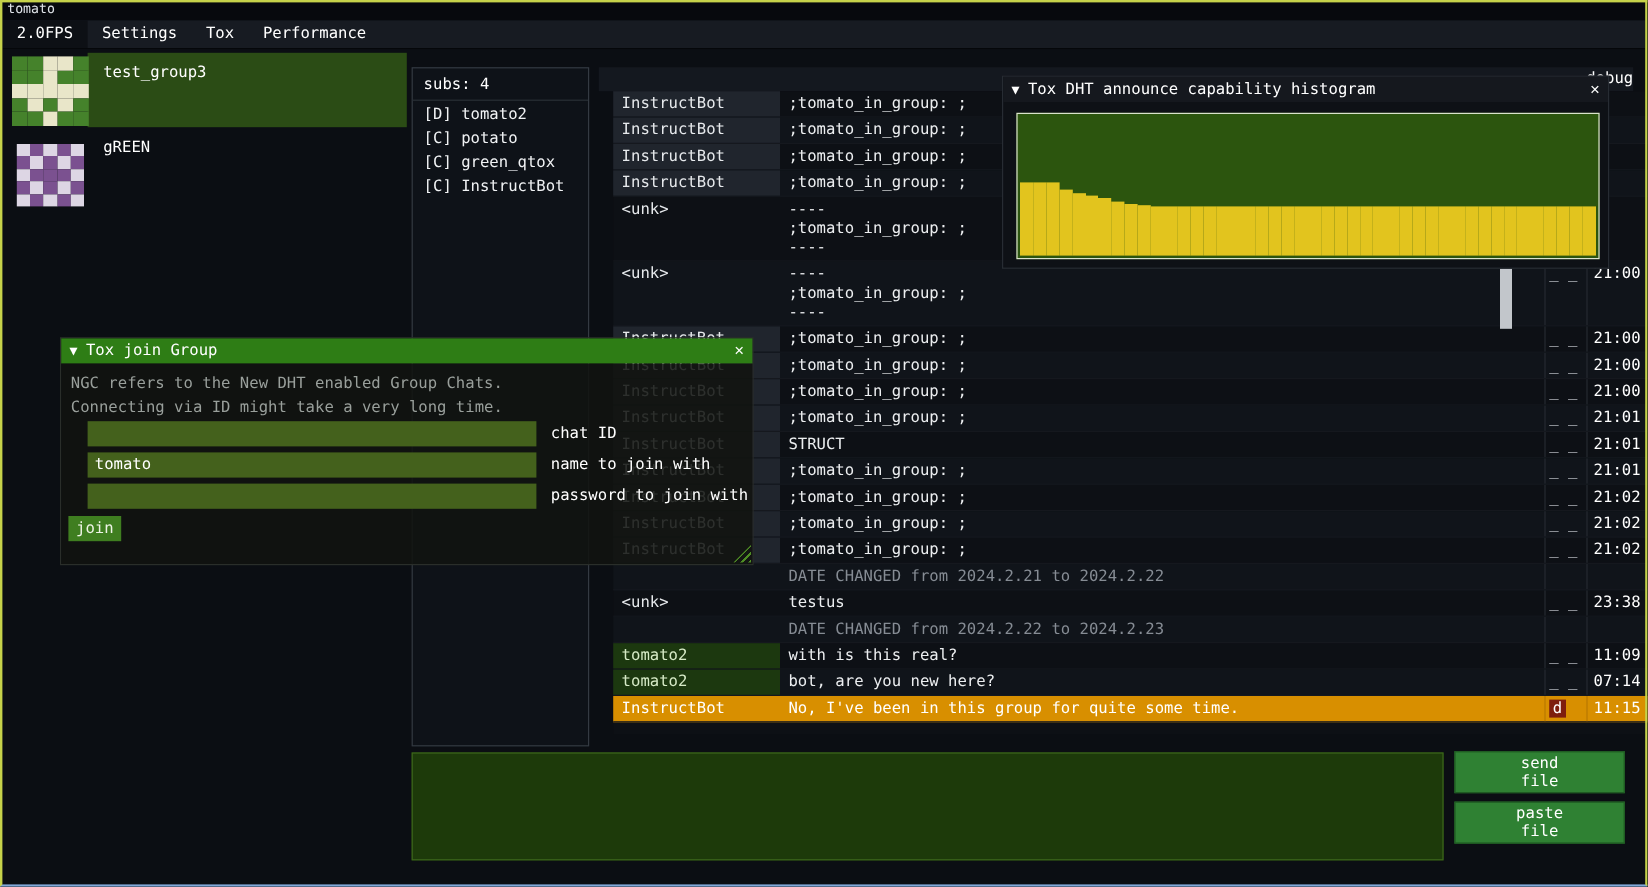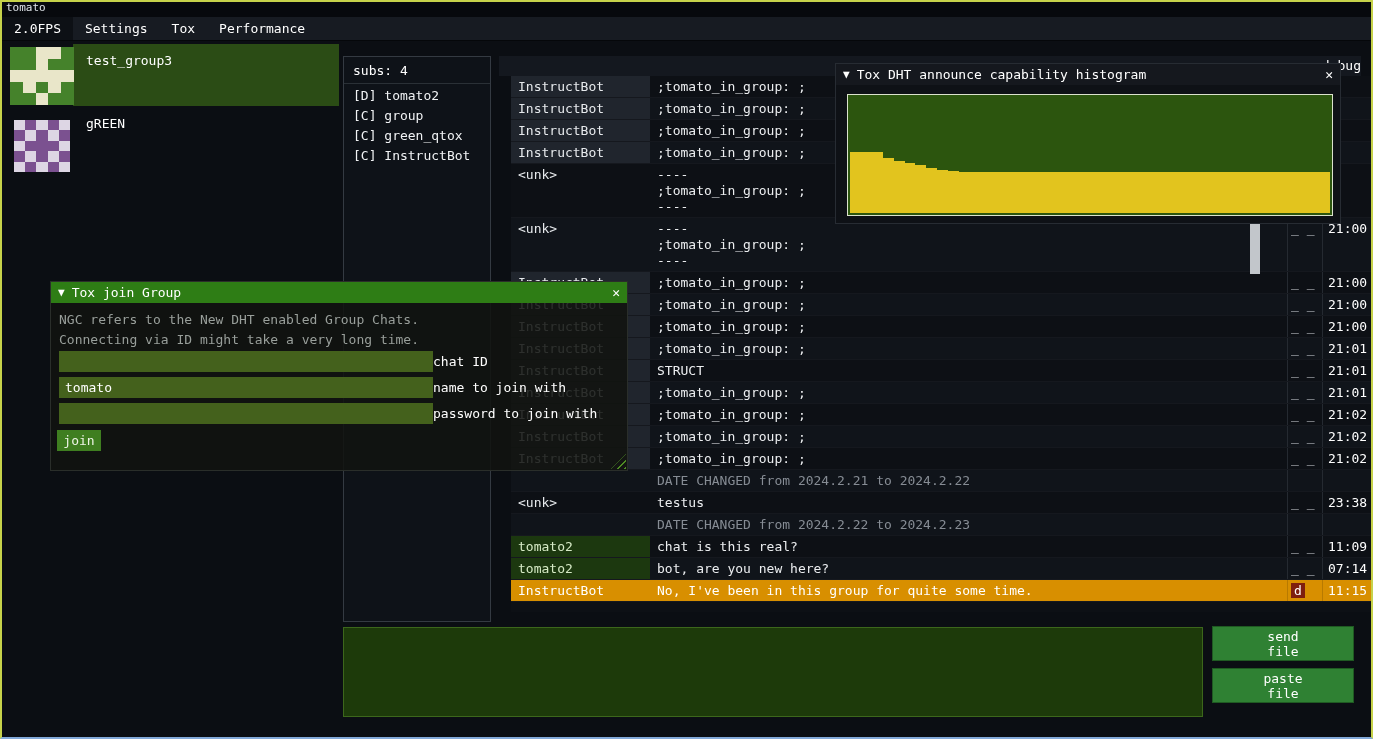--- a/index.html
+++ b/index.html
@@ -60,21 +60,21 @@
 
   .dialog { position:absolute; left:50px; top:281px; width:578px; height:190px; z-index:10; border:1px solid #2a2e2a; }
   .win-title { height:21px; color:#fff; display:flex; align-items:center; gap:7px; padding:0 7px; }
   .dialog .win-title { background:#2e7d15; }
   .win-title .close { margin-left:auto; font-size:13px; cursor:pointer; }
   .collapse { font-size:11px; }
   .dialog-body { position:absolute; left:0; top:21px; right:0; bottom:0; background:rgba(17,19,16,0.87); }
   .dialog-info { position:absolute; left:8px; color:#999f9b; }
   #info-line-0 { top:9px; }
   #info-line-1 { top:29px; }
-  .field-row { position:absolute; left:8px; height:21px; display:flex; gap:0; }
+  .field-row { position:absolute; left:22px; height:21px; display:flex; gap:12px; }
   .field-input { width:374px; height:21px; background:#44611c; border:none; outline:none; color:#fff; font:13px "DejaVu Sans Mono", monospace; padding:0 6px; }
   .field-label { line-height:21px; color:#fff; }
   .join-btn { position:absolute; left:6px; top:127px; width:44px; height:21px; background:#3f7e20; color:#eef4e6; border:none; font:13px "DejaVu Sans Mono", monospace; cursor:pointer; }
   .grip { position:absolute; right:1px; bottom:1px; width:15px; height:15px;
     background:repeating-linear-gradient(-45deg,#4e8c24 0 2px,transparent 2px 5px);
     clip-path:polygon(100% 0,100% 100%,0 100%); }
 
   .hist-win { position:absolute; left:835px; top:63px; width:506px; height:161px; z-index:11; background:#0e1116; border:1px solid #272c33; }
   .hist-win .win-title { background:#15181e; }
   .hist-plot { position:absolute; left:11px; top:30px; width:486px; height:122px; background:#2c550e; border:1px solid #dbe2cd; }
@@ -158,21 +158,21 @@
         <div style="background: rgb(221, 214, 228);"></div>
       </div>
       <div class="group-name">gREEN</div>
     </div>
   </div>
 
 <div class="members">
   <div class="members-header">subs: 4</div>
   <div id="member-list">
       <div class="member-item">[D] tomato2</div>
-      <div class="member-item">[C] group</div>
+      <div class="member-item">[C] potato</div>
       <div class="member-item">[C] green_qtox</div>
       <div class="member-item">[C] InstructBot</div>
     </div>
 </div>
 
 <div class="chat-header">debug</div>
 
 <div class="chat-rows" id="chat-rows">
     <div class="chat-row kind-bot">
       <div class="cell name">InstructBot</div>
@@ -281,21 +281,21 @@
       <div class="cell time">23:38</div>
     </div>
     <div class="chat-row kind-date">
       <div class="cell name"></div>
       <div class="cell msg">DATE CHANGED from 2024.2.22 to 2024.2.23</div>
       <div class="cell marks"></div>
       <div class="cell time"></div>
     </div>
     <div class="chat-row kind-peer">
       <div class="cell name">tomato2</div>
-      <div class="cell msg">chat is this real?</div>
+      <div class="cell msg">with is this real?</div>
       <div class="cell marks">_ _</div>
       <div class="cell time">11:09</div>
     </div>
     <div class="chat-row kind-peer">
       <div class="cell name">tomato2</div>
       <div class="cell msg">bot, are you new here?</div>
       <div class="cell marks">_ _</div>
       <div class="cell time">07:14</div>
     </div>
     <div class="chat-row kind-highlight">

